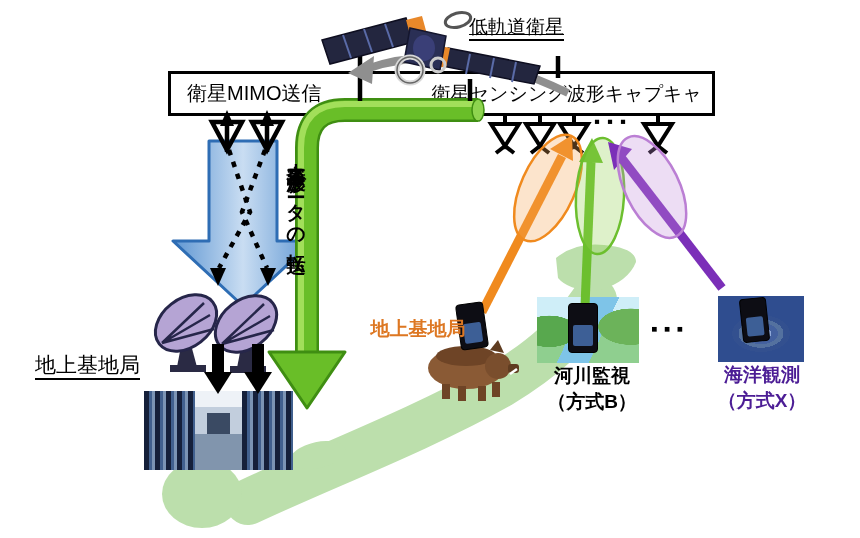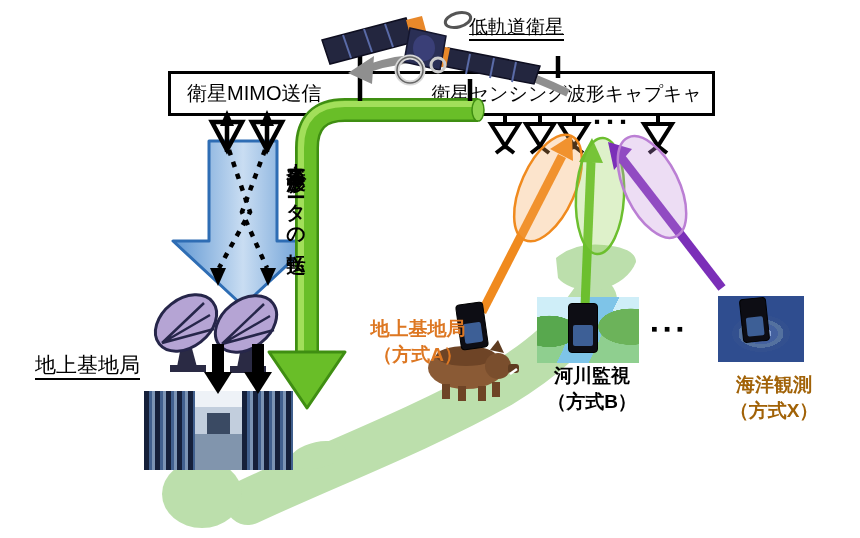--- a/index.html
+++ b/index.html
@@ -217,29 +217,28 @@
   <div class="lbl ul" style="left:469px;top:16px;font-size:19px;text-decoration:underline;">低軌道衛星</div>
 
   <div class="vtext">大容量波形データの転送</div>
 
   <div class="lbl ul" style="left:35px;top:353px;font-size:21px;font-family:Liberation Serif, serif;">地上基地局</div>
 
   <div class="dots" style="left:594px;top:112px;font-size:17px;letter-spacing:7px;">▪▪▪</div>
 
   <div class="usecase" style="left:362px;top:316px;width:112px;color:#DD7722;">
     <span style="display:block;">地上基地局</span>
-    <span style="display:block;">（方式A）</span>
   </div>
 
   <div class="usecase" style="left:544px;top:363px;width:96px;color:#000000;">
     <span style="display:block;">河川監視</span>
     <span style="display:block;">（方式B）</span>
   </div>
 
   <div class="dots" style="left:651px;top:318px;font-size:19px;letter-spacing:6px;">▪▪▪</div>
 
-  <div class="usecase" style="left:712px;top:372px;width:100px;color:#a16207;margin-left:12px;">
+  <div class="usecase" style="left:712px;top:362px;width:100px;color:#4c1d95;">
     <span style="display:block;">海洋観測</span>
     <span style="display:block;">（方式X）</span>
   </div>
 
 
 </div>
 
 </body></html>

